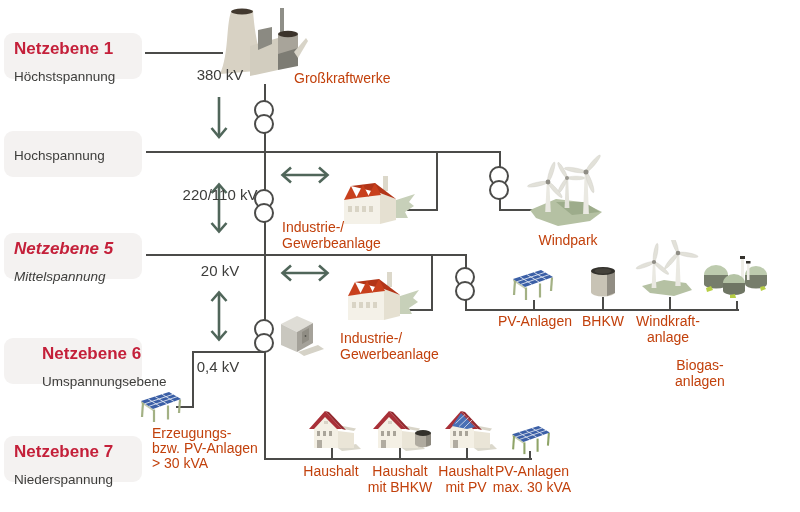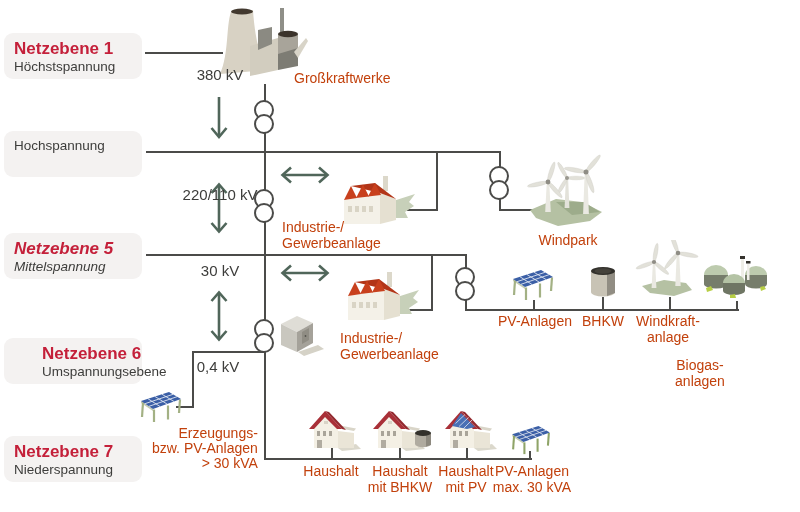--- a/index.html
+++ b/index.html
@@ -5,21 +5,21 @@
   html,body{margin:0;padding:0;background:#ffffff;}
   .canvas{position:relative;width:800px;height:512px;background:#ffffff;overflow:hidden;
           font-family:"Liberation Sans", sans-serif;color:#3d3d3b;}
   .hline{position:absolute;height:2px;background:#4b4b49;}
   .vline{position:absolute;width:2px;background:#4b4b49;}
   .tfc{position:absolute;width:20px;height:20px;border:2px solid #4b4b49;border-radius:50%;
        background:#fff;box-sizing:border-box;z-index:3;}
   .level-box{position:absolute;left:4px;width:138px;height:46px;background:#f4f2f1;
              border-radius:9px;padding:6px 0 0 10px;box-sizing:border-box;z-index:1;}
   .level-title{font-size:17px;font-weight:700;color:#c4203a;line-height:19px;}
-  .level-sub{font-size:13.5px;color:#3d3d3b;line-height:15px;margin-top:1px;}
+  .level-sub{font-size:13.5px;color:#3d3d3b;line-height:15px;margin-top:11px;}
   .kv{position:absolute;font-size:15px;color:#3d3d3b;width:84px;text-align:center;z-index:2;}
   .lbl{position:absolute;font-size:14px;line-height:16px;color:#c2410c;z-index:2;}
   .ctr{text-align:center;}
   svg.icon{position:absolute;z-index:2;}
   svg.arrow{position:absolute;z-index:2;}
 </style>
 </head>
 <body>
 
 <div class="canvas">
@@ -337,38 +337,38 @@
       <line x1="7" y1="13.7" x2="35" y2="4.3"></line>
         <line x1="11" y1="16.3" x2="39" y2="6.7"></line>
       <line x1="10" y1="8.75" x2="22" y2="16.5"></line>
         <line x1="17" y1="6.5" x2="29" y2="14"></line>
       <line x1="24" y1="4.25" x2="36" y2="11.5"></line>
     </g>
   </svg>
 
   <div class="kv" style="left:178px;top:66px;">380 kV</div>
   <div class="kv" style="left:178px;top:162px;margin-top:24px;">220/110 kV</div>
-  <div class="kv" style="left:178px;top:262px;">30 kV</div>
+  <div class="kv" style="left:178px;top:262px;">20 kV</div>
   <div class="kv" style="left:176px;top:358px;">0,4 kV</div>
 
   <div class="lbl" style="left:294px;top:70px;">Großkraftwerke</div>
 
   <div class="lbl" style="left:282px;top:219px;">
     <div>Industrie-/</div>
     <div>Gewerbeanlage</div>
   </div>
 
   <div class="lbl ctr" style="left:524px;top:232px;width:88px;">Windpark</div>
 
   <div class="lbl" style="left:340px;top:330px;">
     <div>Industrie-/</div>
     <div>Gewerbeanlage</div>
   </div>
 
-  <div class="lbl" style="left:152px;top:426px;line-height:15px;text-align:right;">
+  <div class="lbl" style="left:152px;top:426px;line-height:15px;">
     <div>Erzeugungs-</div>
     <div>bzw. PV-Anlagen</div>
     <div>&gt; 30 kVA</div>
   </div>
 
   <div class="lbl ctr" style="left:490px;top:313px;width:90px;">PV-Anlagen</div>
   <div class="lbl ctr" style="left:558px;top:313px;width:90px;">BHKW</div>
   <div class="lbl ctr" style="left:623px;top:313px;width:90px;">
     <div>Windkraft-</div>
     <div>anlage</div>

